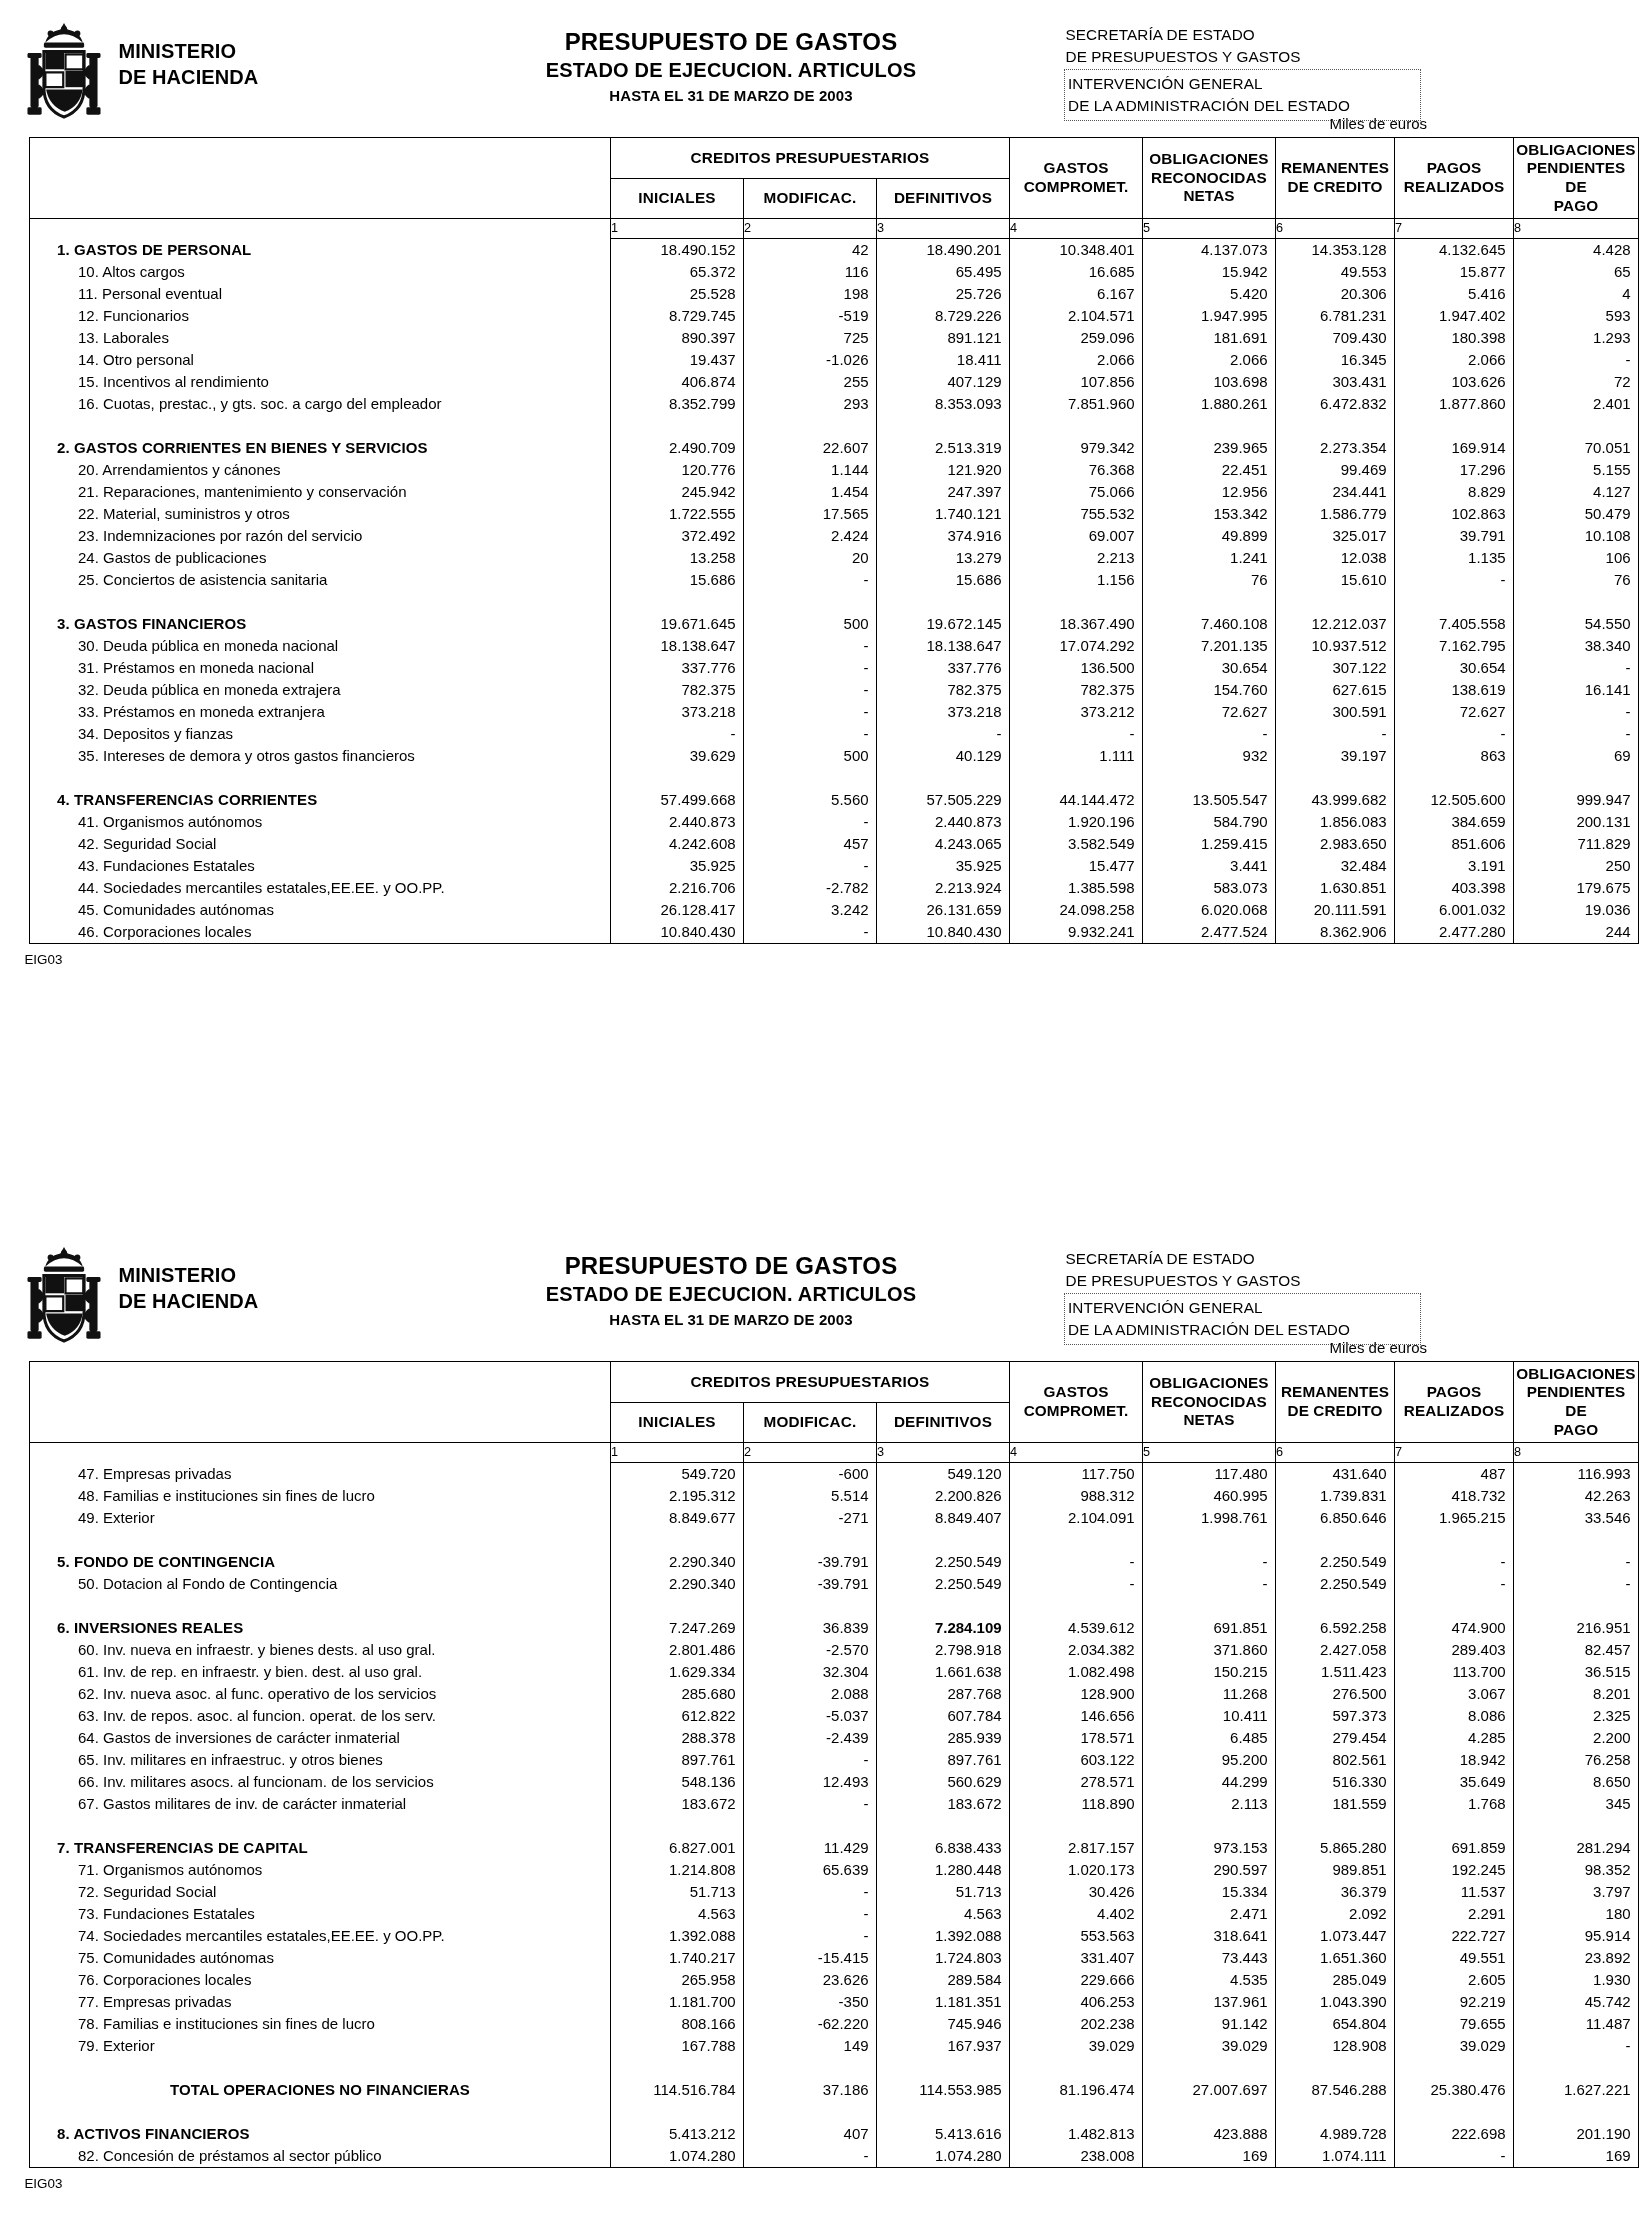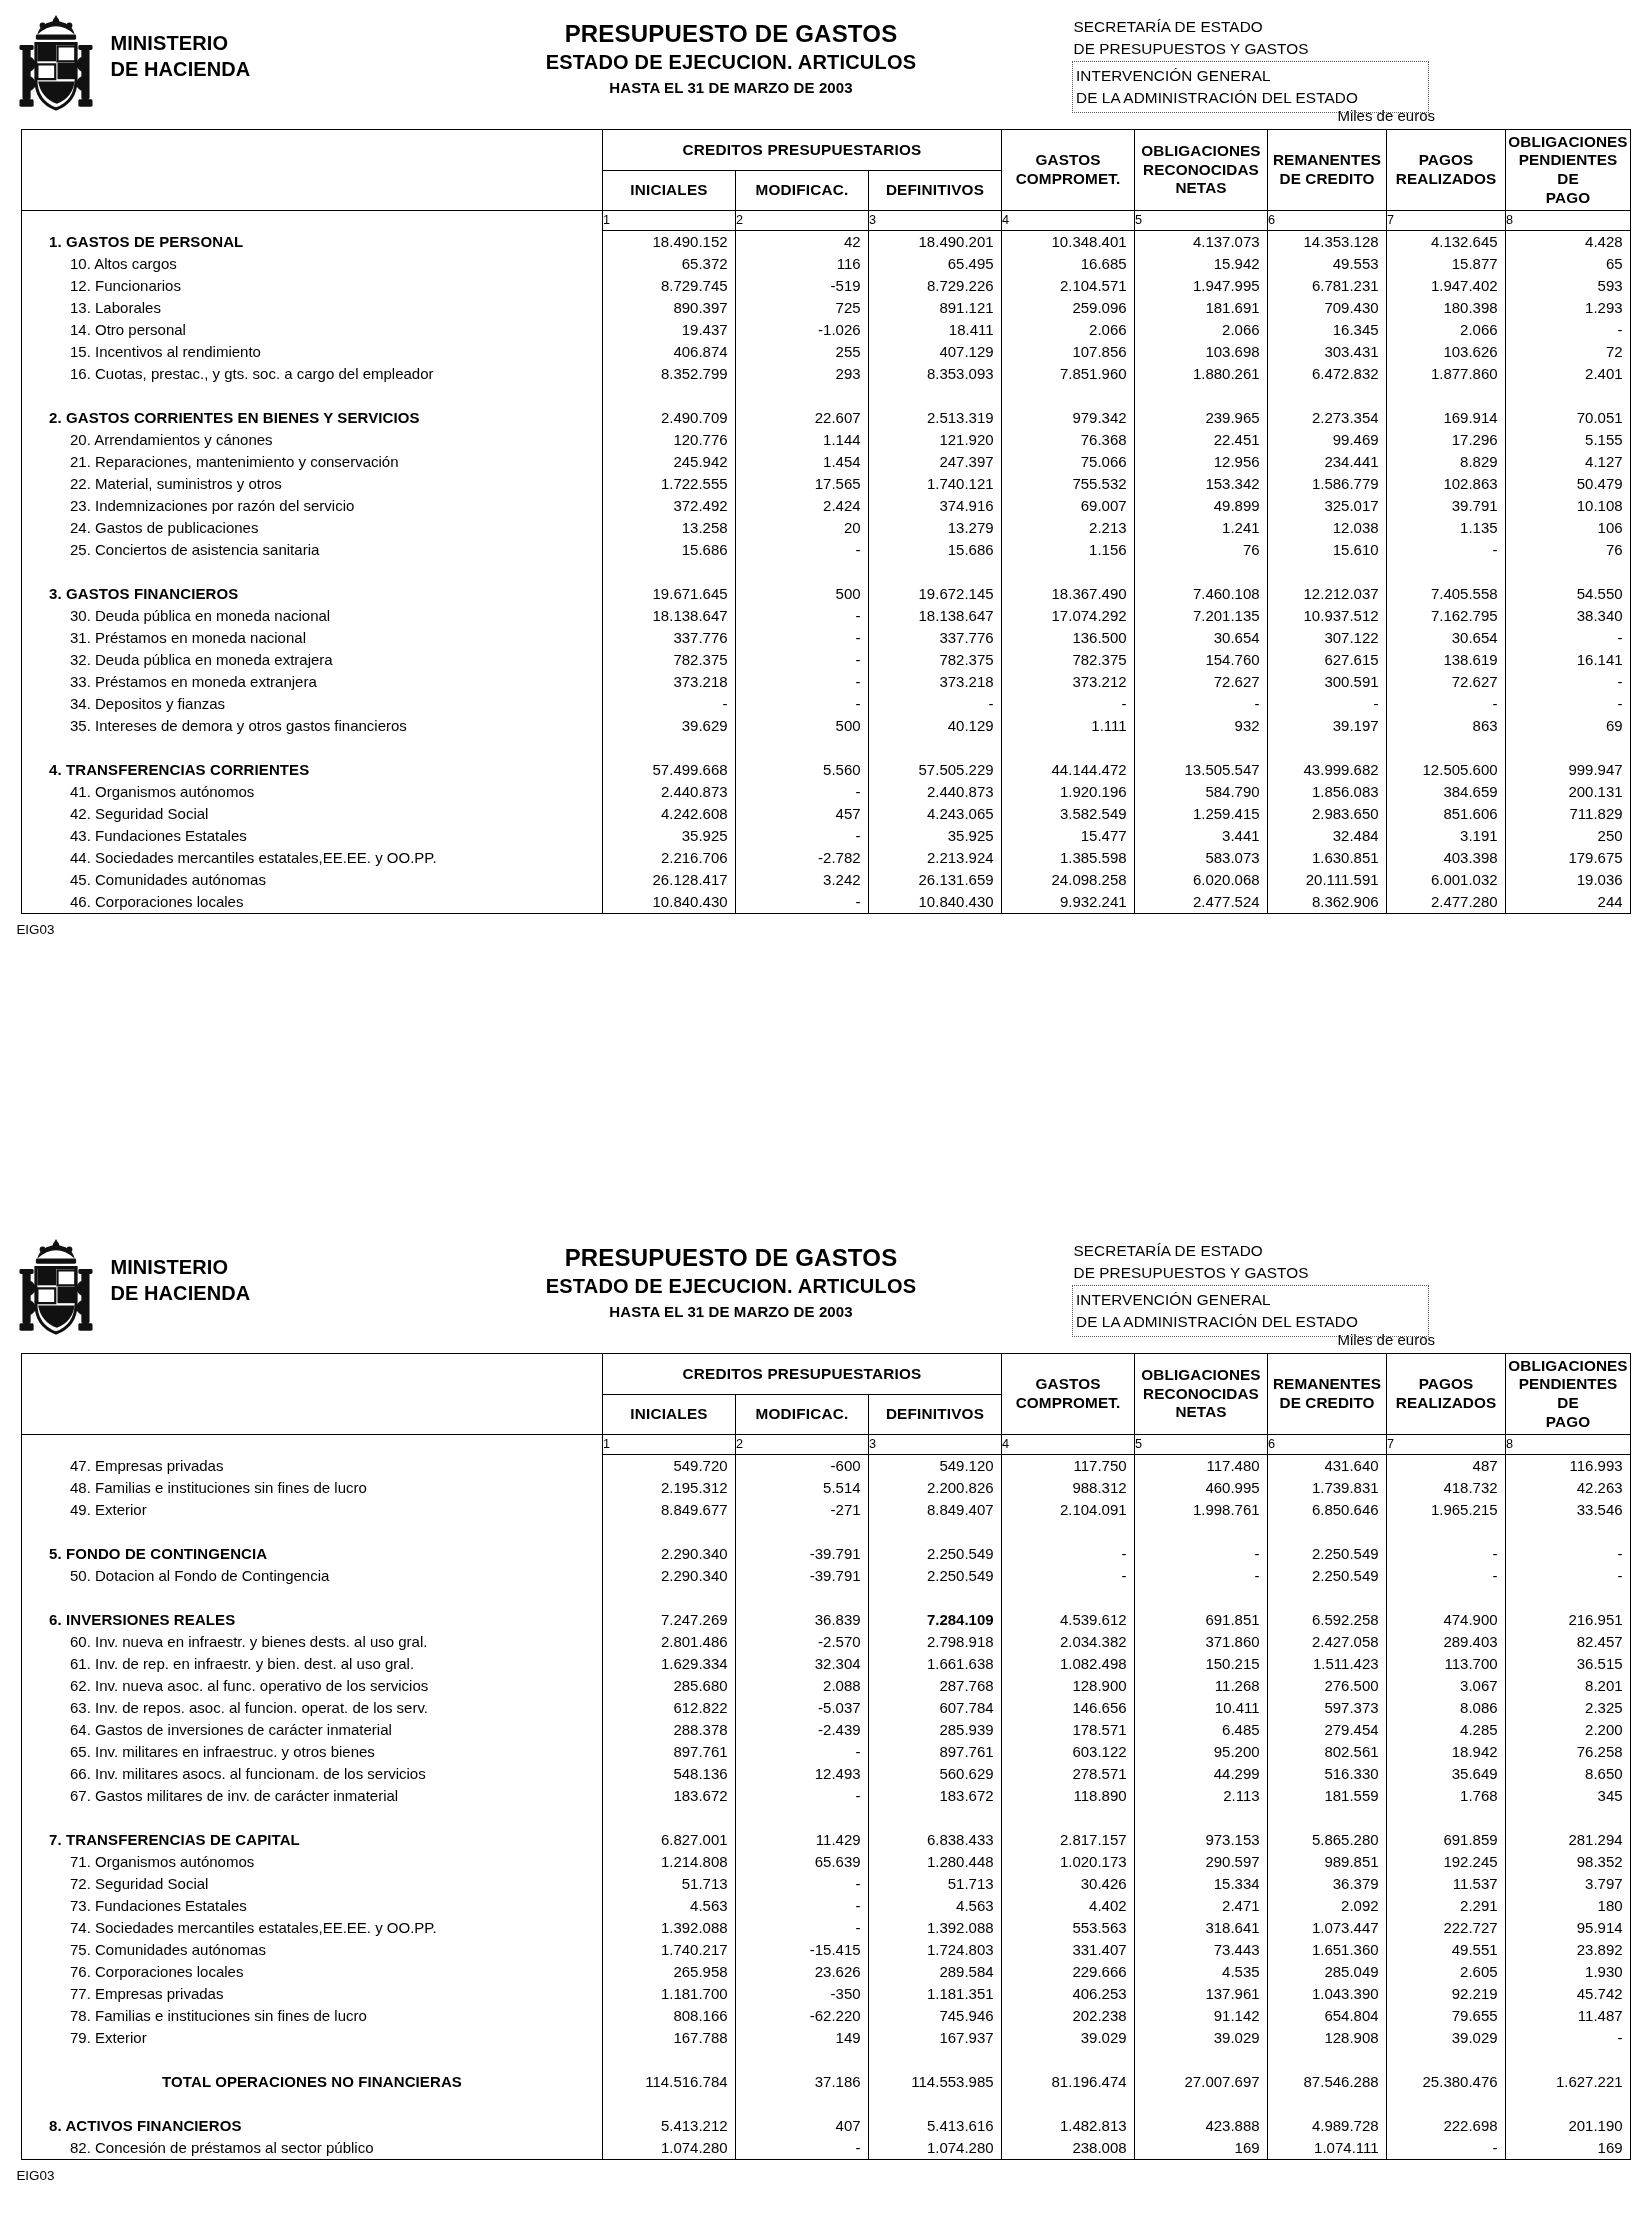--- a/index.html
+++ b/index.html
@@ -5,21 +5,21 @@
   html,body{margin:0;padding:0;background:#fff;}
   body{
     width:1646px;
     font-family:"Liberation Sans", sans-serif;
     color:#000;
     -webkit-font-smoothing:antialiased;
   }
   .page{
     position:relative;
     width:1462px;
-    padding:0;
+    padding:8px;
     box-sizing:border-box;
   }
   .page1{height:1161px;}
   .page2{height:1066px;}
 
   
   .doc-header{
     position:relative;
     display:flex;
     align-items:flex-start;
@@ -316,20 +316,31 @@
           <td class="c">65.372</td>
           <td class="c">116</td>
           <td class="c">65.495</td>
           <td class="c">16.685</td>
           <td class="c">15.942</td>
           <td class="c">49.553</td>
           <td class="c">15.877</td>
           <td class="c">65</td>
         </tr>
         <tr>
+          <td class="lbl sub">11. Personal eventual</td>
+          <td class="c">25.528</td>
+          <td class="c">198</td>
+          <td class="c">25.726</td>
+          <td class="c">6.167</td>
+          <td class="c">5.420</td>
+          <td class="c">20.306</td>
+          <td class="c">5.416</td>
+          <td class="c">4</td>
+        </tr>
+        <tr>
           <td class="lbl sub">12. Funcionarios</td>
           <td class="c">8.729.745</td>
           <td class="c">-519</td>
           <td class="c">8.729.226</td>
           <td class="c">2.104.571</td>
           <td class="c">1.947.995</td>
           <td class="c">6.781.231</td>
           <td class="c">1.947.402</td>
           <td class="c">593</td>
         </tr>

